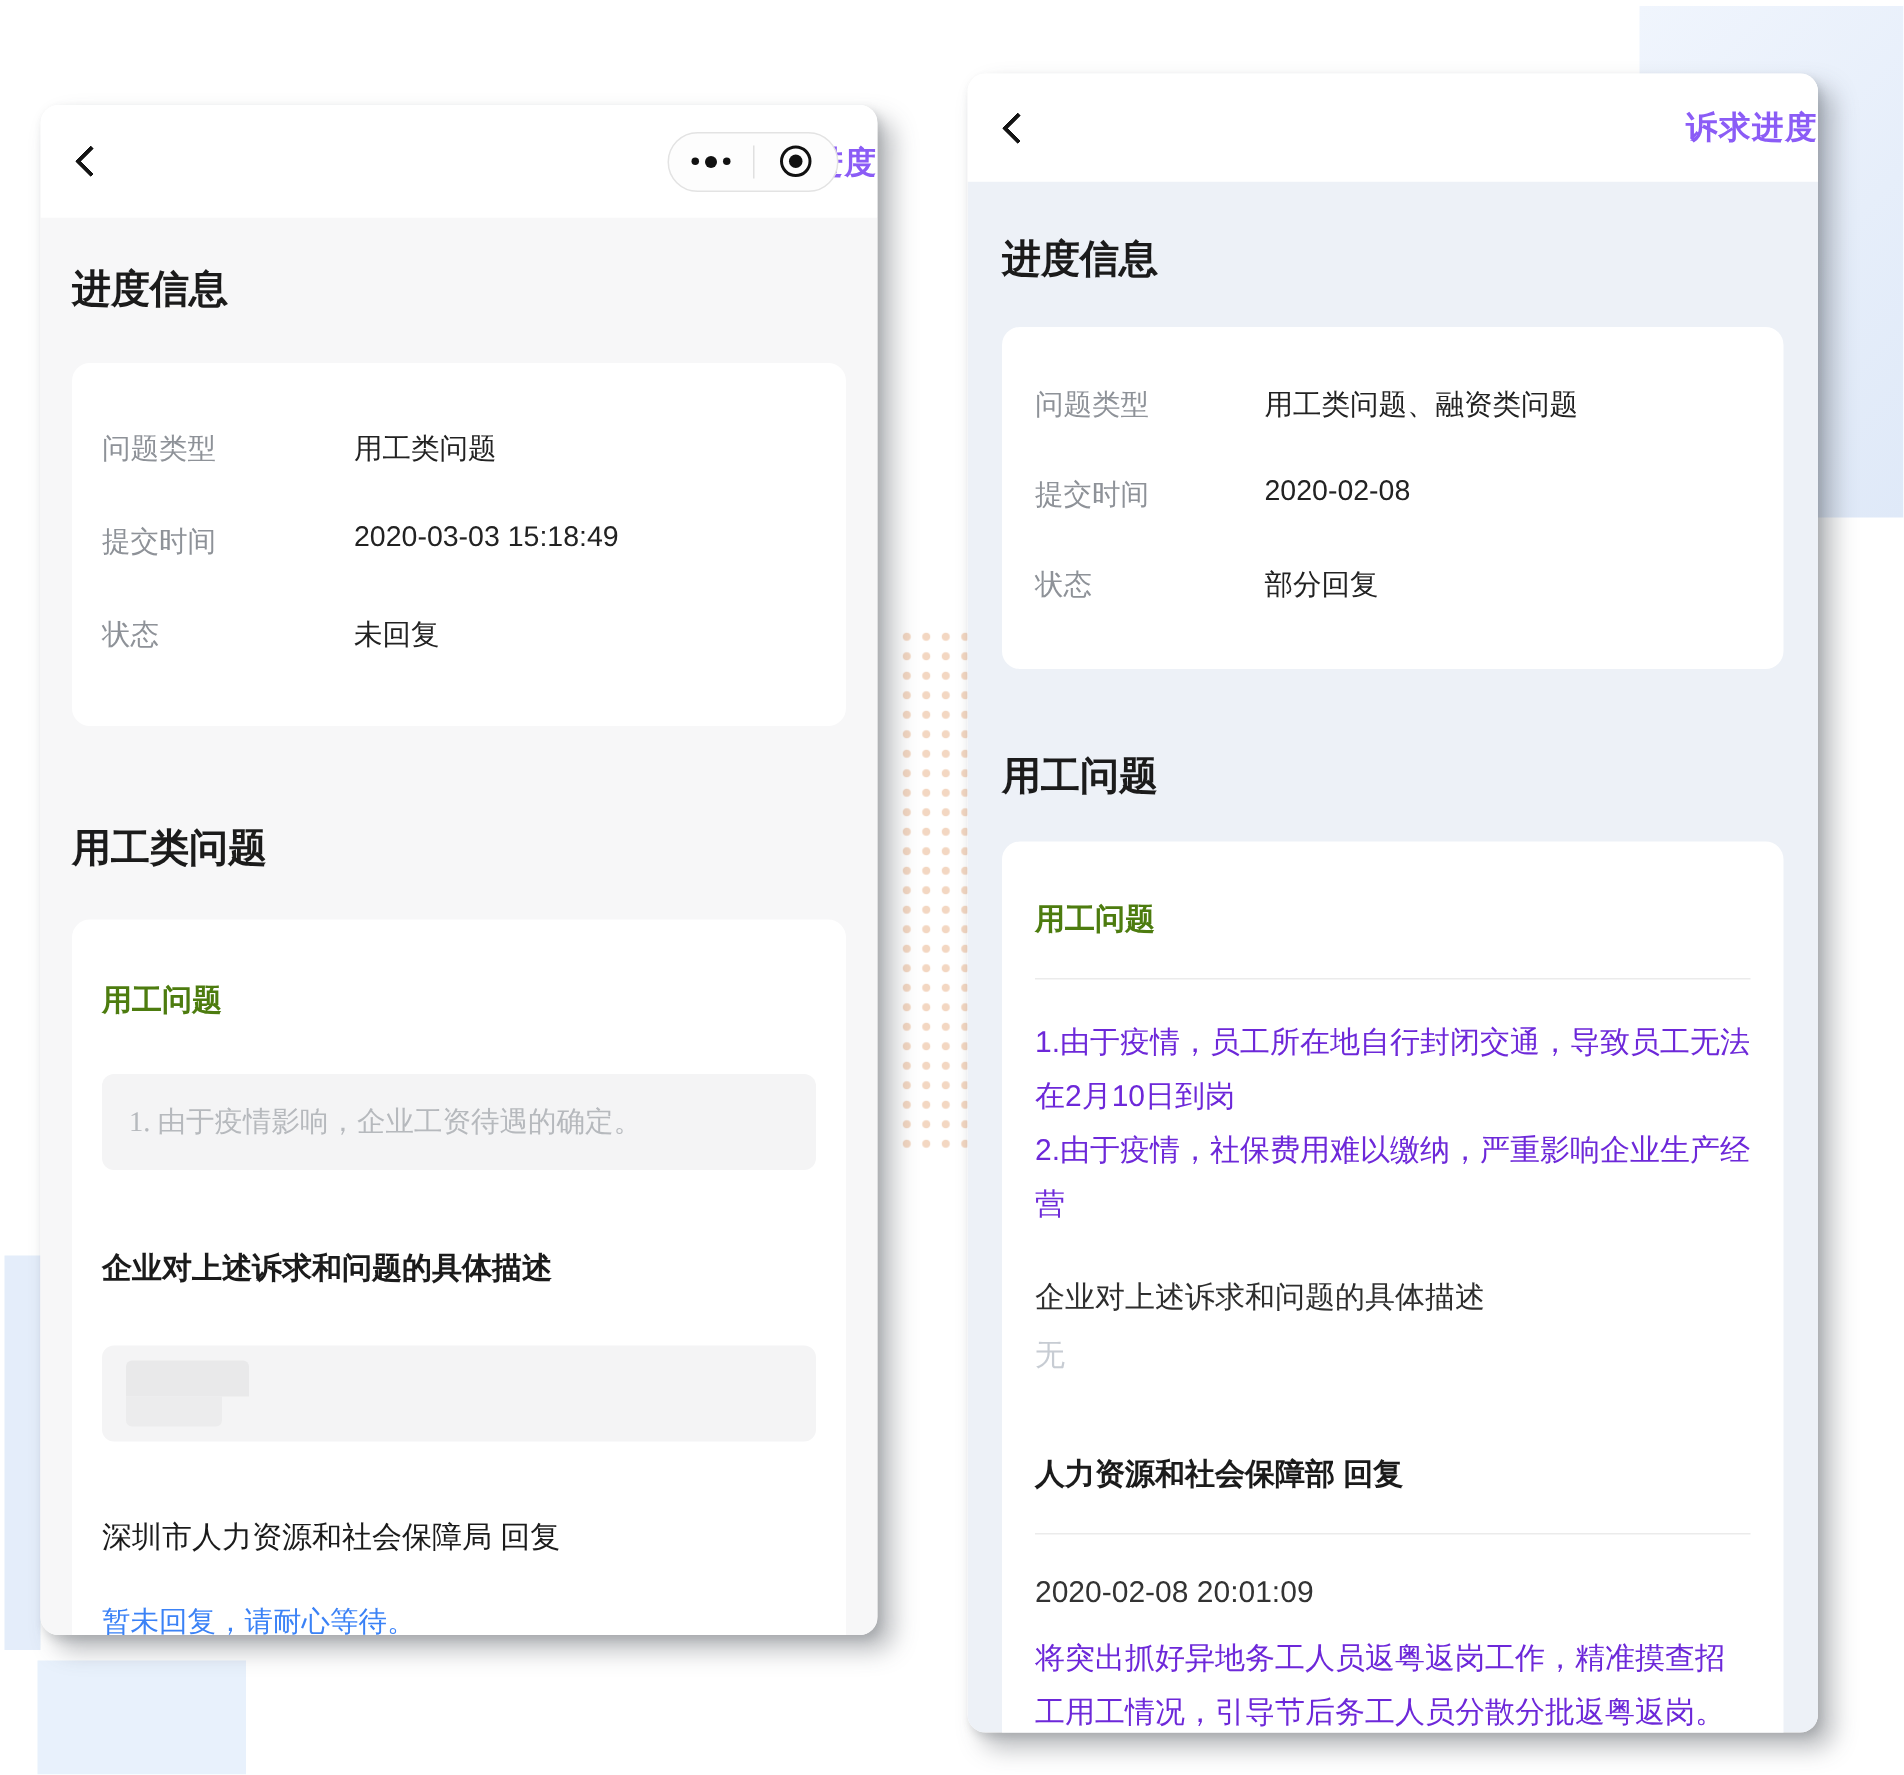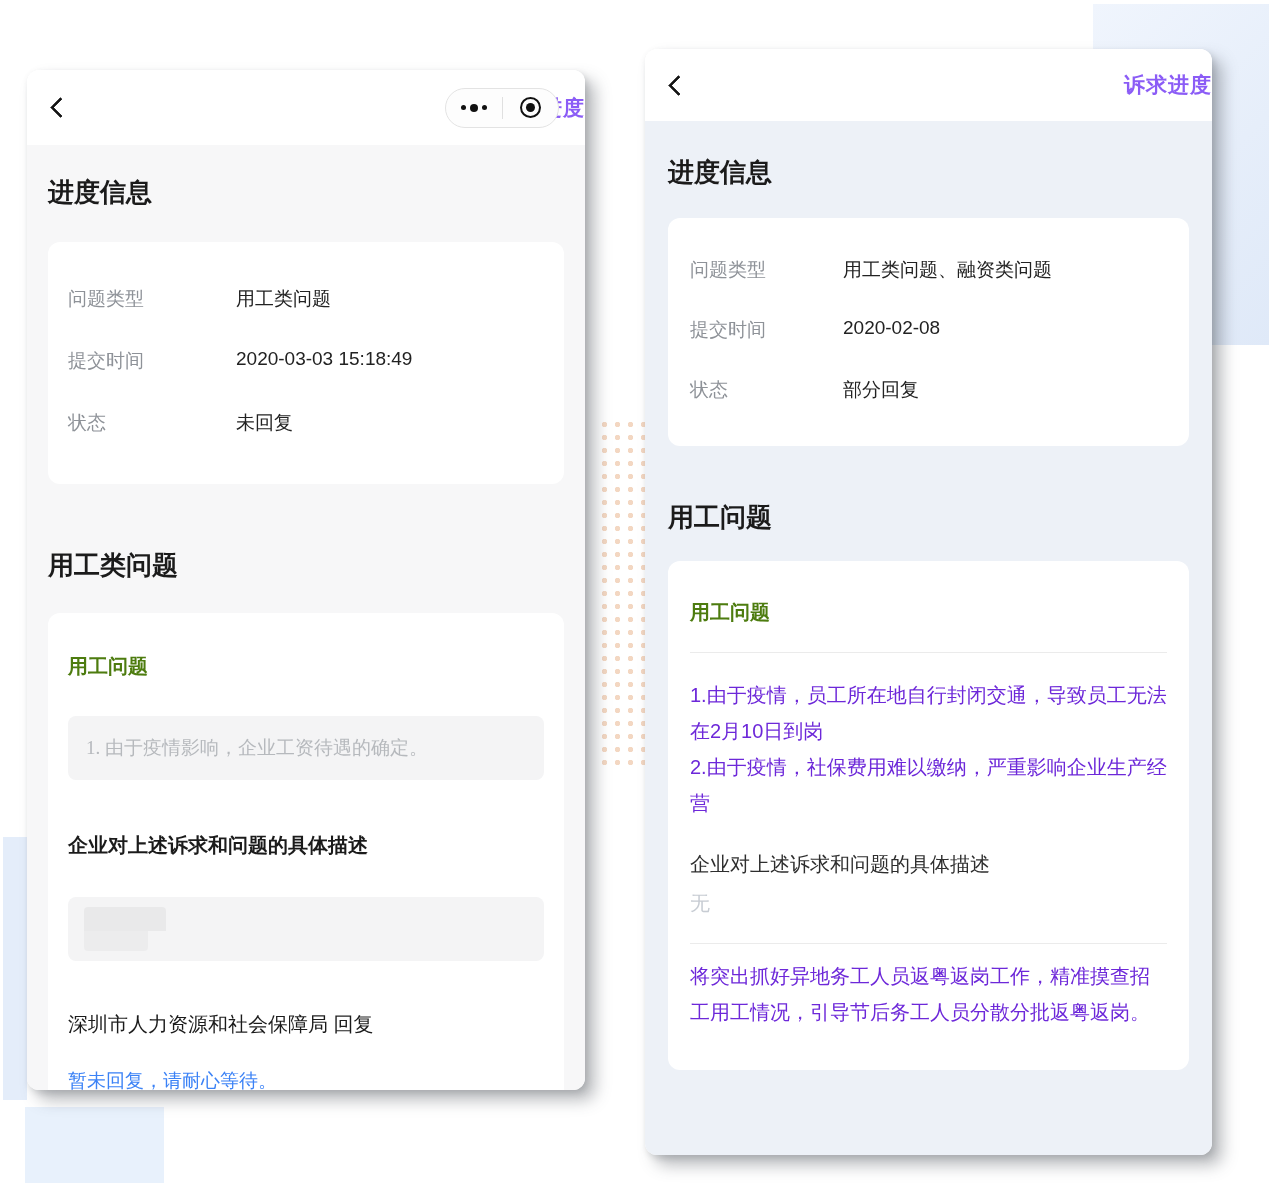--- a/index.html
+++ b/index.html
@@ -216,17 +216,19 @@
 
     <div class="section-heading gap-heading-right">用工问题</div>
 
     <div class="card detail-card-right">
       <div class="card-subtitle">用工问题</div>
       <div class="divider"></div>
       <div class="para question-para-right">1.由于疫情，员工所在地自行封闭交通，导致员工无法在2月10日到岗
 2.由于疫情，社保费用难以缴纳，严重影响企业生产经营</div>
       <div class="desc-title-right">企业对上述诉求和问题的具体描述</div>
       <div class="desc-none">无</div>
+      <div class="reply-title-right">人力资源和社会保障部 回复</div>
       <div class="divider"></div>
+      <div class="reply-time-right">2020-02-08  20:01:09</div>
       <div class="para reply-para-right">将突出抓好异地务工人员返粤返岗工作，精准摸查招工用工情况，引导节后务工人员分散分批返粤返岗。</div>
     </div>
   </div>
 </div>
 
 </body></html>

